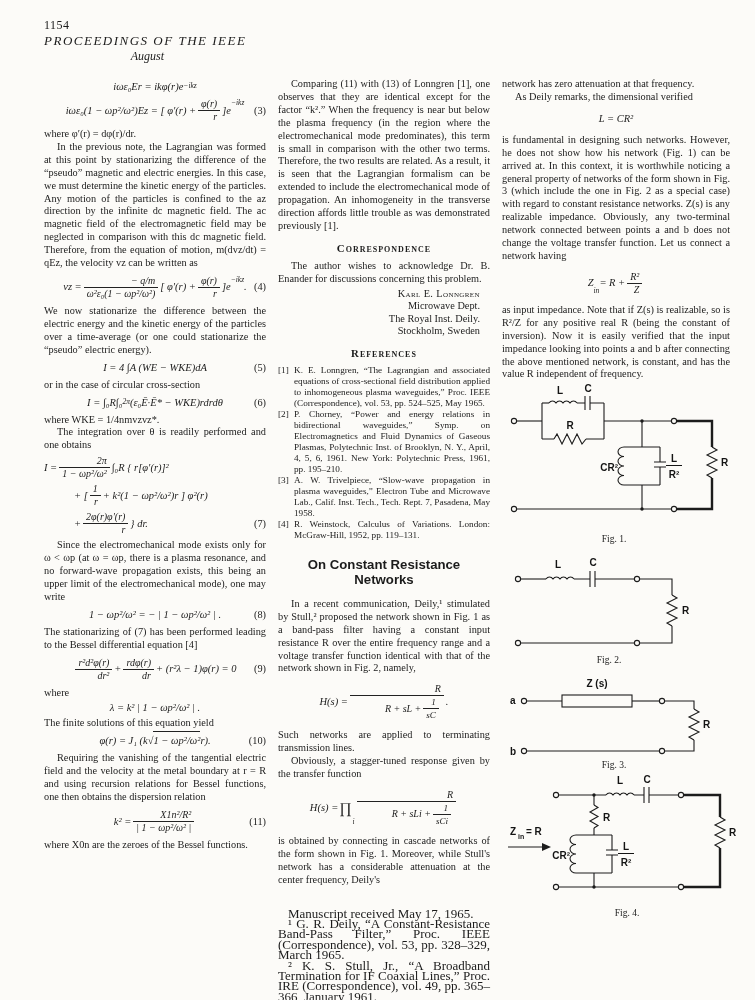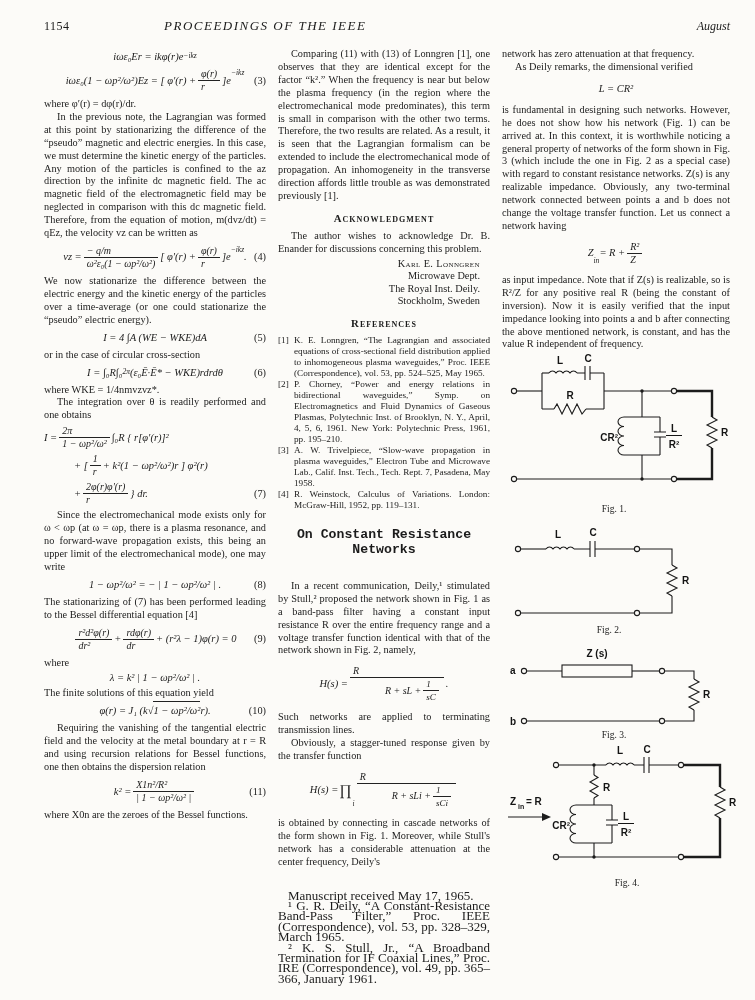--- a/index.html
+++ b/index.html
@@ -1,50 +1,50 @@
 <!DOCTYPE html>
 <html><head>
 <meta charset="utf-8">
 <style>
   html,body{margin:0;padding:0;background:#e8e8e8;}
   .page{position:relative;width:755px;height:1000px;background:#fcfbf8;color:#1b1b1b;
         font-family:"Liberation Serif",serif;overflow:hidden;box-sizing:border-box;
         padding:18px 25px 0 44px;}
-  .pg-header{display:flex;align-items:baseline;font-size:12.5px;margin-bottom:14px;}
+  .pg-header{display:flex;align-items:baseline;font-size:12.5px;margin-bottom:14px;flex-direction:column;}
   .pg-num{width:120px;font-size:12px;letter-spacing:.5px;}
   .pg-journal{flex:1;text-align:left;font-style:italic;letter-spacing:1.5px;font-size:13px;}
   .pg-issue{width:120px;text-align:right;font-style:italic;font-size:12px;}
   .cols{display:flex;gap:12px;}
   .col{font-size:10.3px;line-height:12.9px;text-align:justify;}
   .col-left{width:222px;}
   .col-mid{width:212px;}
   .col-right{width:228px;}
   p.jp{margin:0;}
   .ind{text-indent:13px;}
   
   .eq{position:relative;display:flex;justify-content:center;align-items:center;
       margin:5px 0;font-style:italic;font-size:10.5px;line-height:12px;}
   .eq.tight{margin:3px 0;}
   .eq-b{display:inline-flex;align-items:center;}
   .eq-b sup{align-self:flex-start;font-size:7.5px;margin-top:-1px;font-style:italic;}
   .eq-b sub{align-self:flex-end;font-size:7.5px;margin-bottom:-1px;}
   .eqnum{position:absolute;right:0;font-style:normal;font-size:10.3px;}
-  .frac{display:inline-flex;flex-direction:column;text-align:left;margin:0 2px;font-size:0.95em;}
+  .frac{display:inline-flex;flex-direction:column;text-align:right;margin:0 2px;font-size:0.95em;}
   .frac .num{display:block;padding:0 3px;border-bottom:1px solid #222;}
   .frac .den{display:block;padding:0 3px;}
   .den.row,.numrow{display:inline-flex;align-items:center;justify-content:center;margin-left:32px;}
   .frac .frac{font-size:0.92em;}
   .ovl{border-top:1px solid #222;align-self:center;margin-top:-4px;padding-top:3px;}
   .eq.cont{justify-content:flex-start;padding-left:30px;}
   .prod{font-size:15px;font-style:normal;margin:0 1px;}
   
   .schead{text-align:center;font-variant:small-caps;letter-spacing:1px;font-size:10.8px;
           margin:9px 0 5px 0;font-style:normal;}
   .sectitle{font-weight:bold;font-size:13.2px;line-height:15px;text-align:center;
-            margin:16px 0 23px 0;font-family:Liberation Mono, monospace;}
+            margin:16px 0 11px 0;font-family:Liberation Sans, sans-serif;}
   .sig{ text-align:right;margin:2px 10px 2px 0;line-height:12.6px;}
   .sig .scaps{font-variant:small-caps;letter-spacing:.4px;}
   .refs{font-size:9.2px;line-height:11px;}
   .ref{display:flex;margin:0;}
   .ref .rnum{flex:0 0 16px;}
   .ref .rtx{flex:1;text-align:justify;}
   .foot{font-size:13px;line-height:10.4px;margin-top:22px;}
   .foot p{margin:0;text-indent:10px;}
   
   .fig{margin:2px 0 0 0;}
@@ -229,21 +229,21 @@
         <span class="eqnum">(11)</span>
       </div>
 
       <p class="jp">where X0n are the zeroes of the Bessel functions.</p>
     </section>
 
     <section class="col col-mid">
 
       <p class="jp ind">Comparing (11) with (13) of Lonngren [1], one observes that they are identical except for the factor “k².” When the frequency is near but below the plasma frequency (in the region where the electromechanical mode predominates), this term is small in comparison with the other two terms. Therefore, the two results are related. As a result, it is seen that the Lagrangian formalism can be extended to include the electromechanical mode of propagation. An inhomogeneity in the transverse direction affords little trouble as was demonstrated previously [1].</p>
 
-      <h3 class="schead">Acknowledgment</h3>
+      <h3 class="schead">Correspondence</h3>
       <p class="jp ind">The author wishes to acknowledge Dr. B. Enander for discussions concerning this problem.</p>
 
       <div class="sig">
         <div class="scaps">Karl E. Lonngren</div>
         <div>Microwave Dept.</div>
         <div>The Royal Inst. Deily.</div>
         <div>Stockholm, Sweden</div>
       </div>
 
       <h3 class="schead">References</h3>

